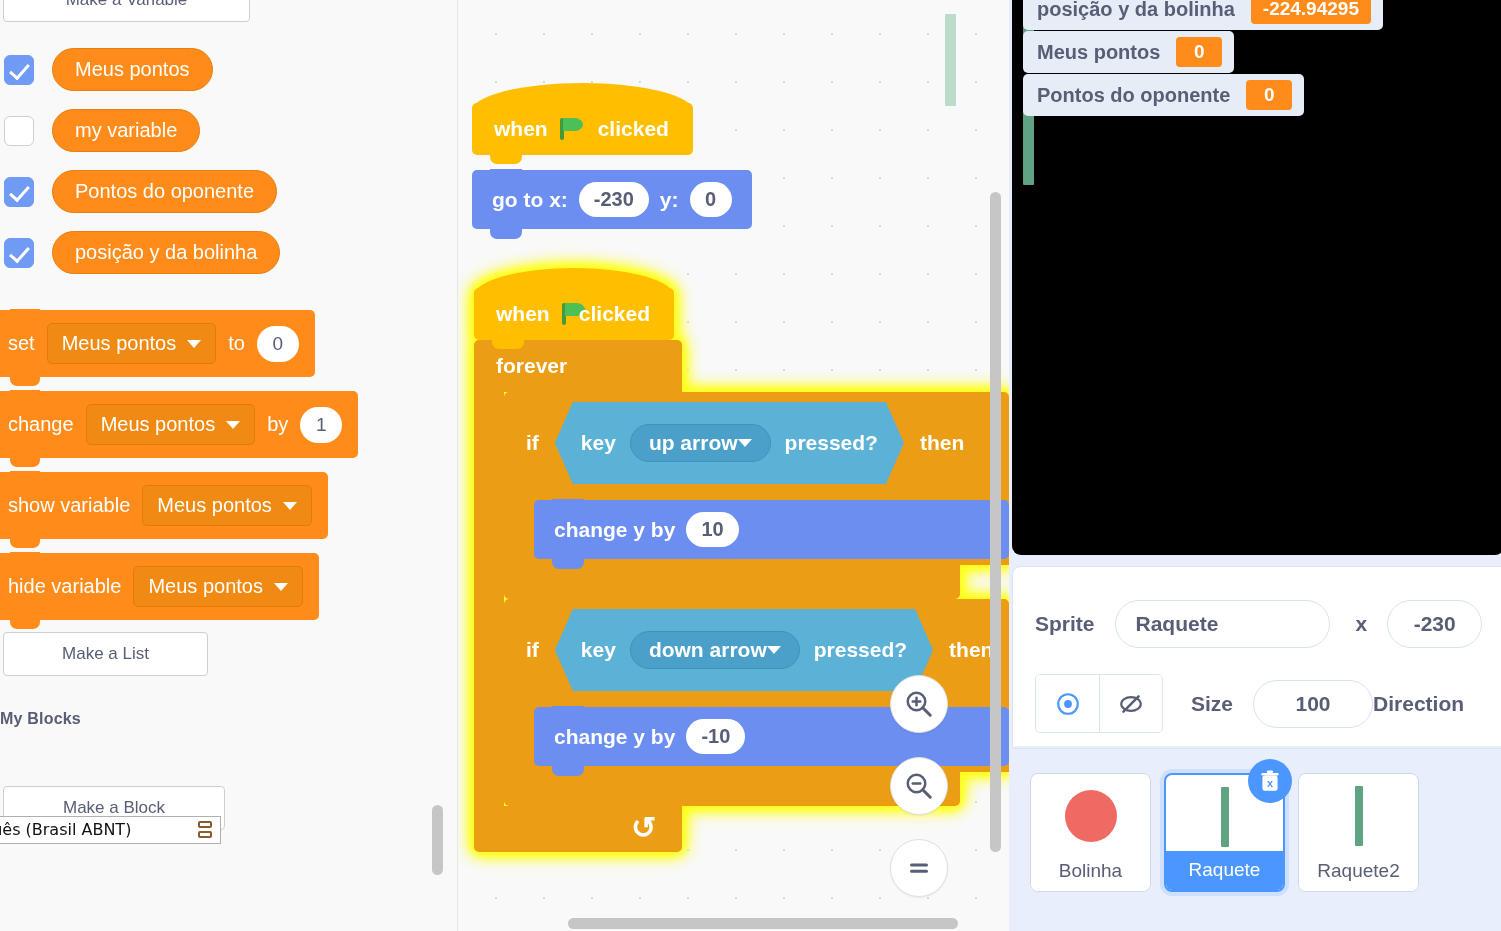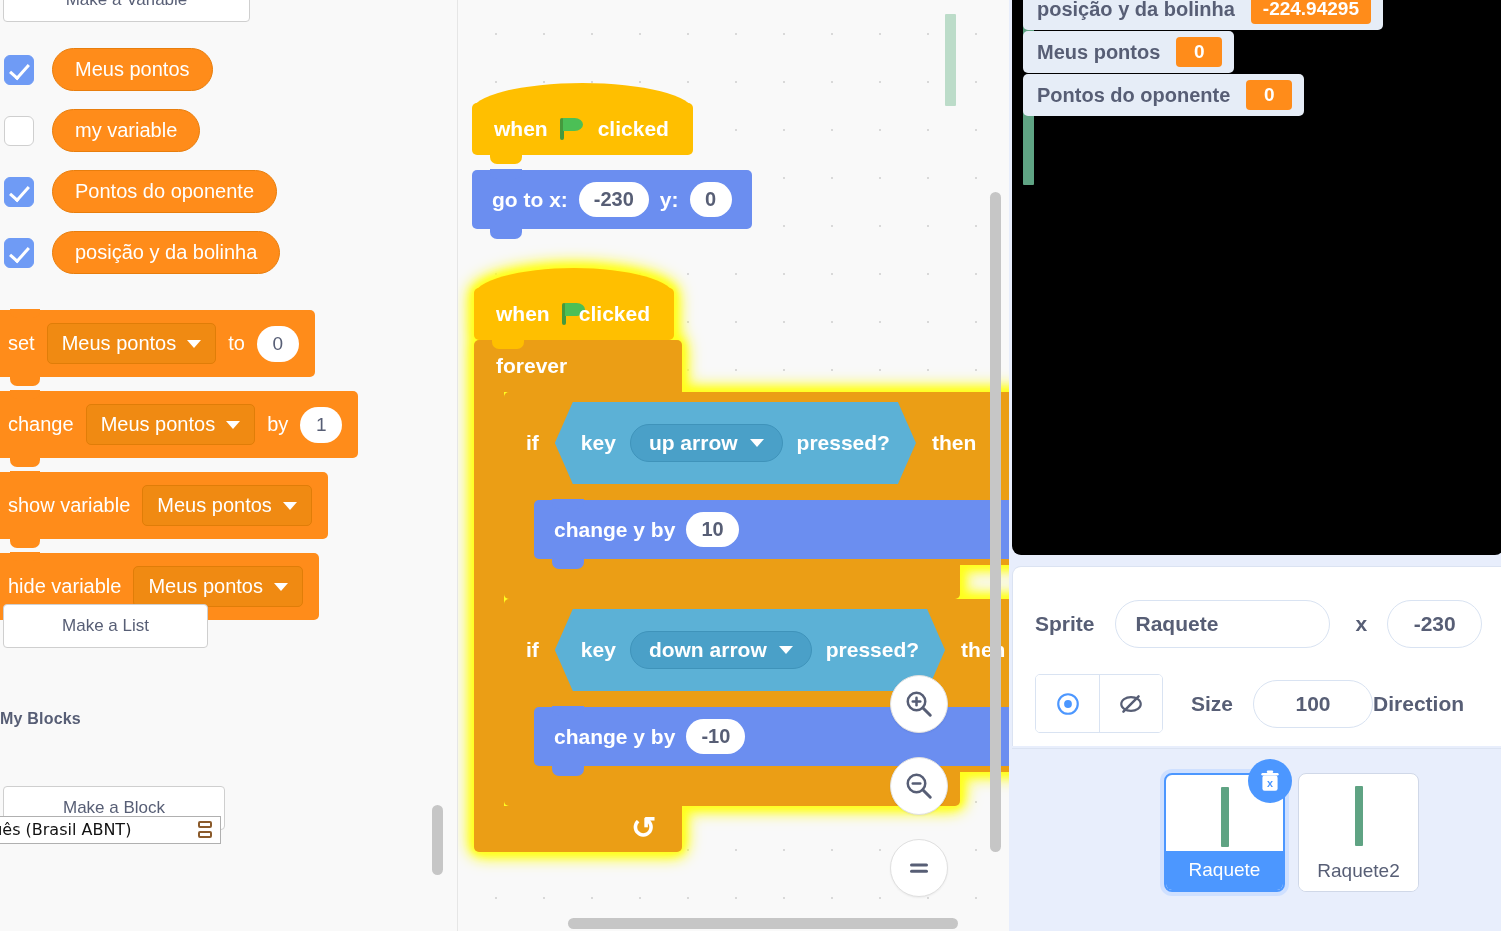--- a/index.html
+++ b/index.html
@@ -20,21 +20,21 @@
   }
   .pal-btn {
     background: #fff; border: 1px solid #cfcfcf; border-radius: 4px;
     color: #575e75; font-size: 17px; text-align: center;
     padding: 11px 0; cursor: pointer;
   }
   #make-variable-btn {
     position: absolute; left: 3px; top: -22px; width: 247px;
   }
   #make-list-btn {
-    position: absolute; left: 3px; top: 604px; width: 205px;
+    position: absolute; left: 3px; top: 632px; width: 205px;
   }
   #make-block-btn {
     position: absolute; left: 3px; top: 786px; width: 222px;
   }
   #my-blocks-head {
     position: absolute; left: 0px; top: 710px;
     font-size: 16px; font-weight: bold; color: #575e75; letter-spacing: .2px;
   }
 
   
@@ -216,21 +216,21 @@
     background: #5cb1d6; color: #fff; font-size: 21px;
     display: flex; align-items: center; gap: 14px;
     padding: 22px 26px;
     clip-path: polygon(17px 0, 100% 0, calc(100% - 17px) 100%, 0 100%);
     cursor: pointer;
   }
   .hexagon { clip-path: polygon(18px 0%, calc(100% - 18px) 0%, 100% 50%, calc(100% - 18px) 100%, 18px 100%, 0% 50%); }
   .hex-dd {
     background: #4aa0c8; border: 1px solid #3f93ba;
     border-radius: 999px; padding: 6px 18px;
-    display: flex; align-items: center; gap: 12px; cursor: pointer; justify-content: space-between;
+    display: flex; align-items: center; cursor: pointer; justify-content: space-between;
   }
   .if-body { background: #eb9e15; padding: 6px 0 6px 30px; min-height: 70px; }
   .if-foot { background: #eb9e15; height: 34px; border-radius: 0 0 5px 5px; width: 456px; }
 
   
   .zoom-btn {
     position: absolute; width: 58px; height: 58px; border-radius: 50%;
     background: #fff; border: 1px solid #e0e0e0; cursor: pointer;
     display: flex; align-items: center; justify-content: center;
     box-shadow: 0 1px 2px rgba(0,0,0,.06);
@@ -549,20 +549,26 @@
           </span>
         </span>
         <span class="si-label" style="margin-left:28px;">Size</span>
         <span class="si-field" style="margin-left:20px; width:120px; text-align:center;">100</span>
         <span class="si-label" style="">Direction</span>
 
       </div>
     </div>
 
     <div id="sprite-list">
+      <div class="sprite-tile" style="left:18px; top:24px;">
+        <span class="thumb">
+          <span style="display:block;width:52px;height:52px;border-radius:50%;background:#ef6a63;"></span>
+        </span>
+        <span class="nm">Bolinha</span>
+      </div>
 
       <div class="sprite-tile selected" style="left:152px; top:24px;">
         <span class="thumb">
           <span style="display:block;width:8px;height:60px;background:#5fa383;border-radius:1px;"></span>
         </span>
         <span class="nm">Raquete</span>
       </div>
       <div class="del-badge" style="left:236px; top:10px;">
         <svg width="26" height="26" viewBox="0 0 24 24">
           <rect x="5" y="7" width="14" height="14" rx="2" fill="#fff"></rect>

